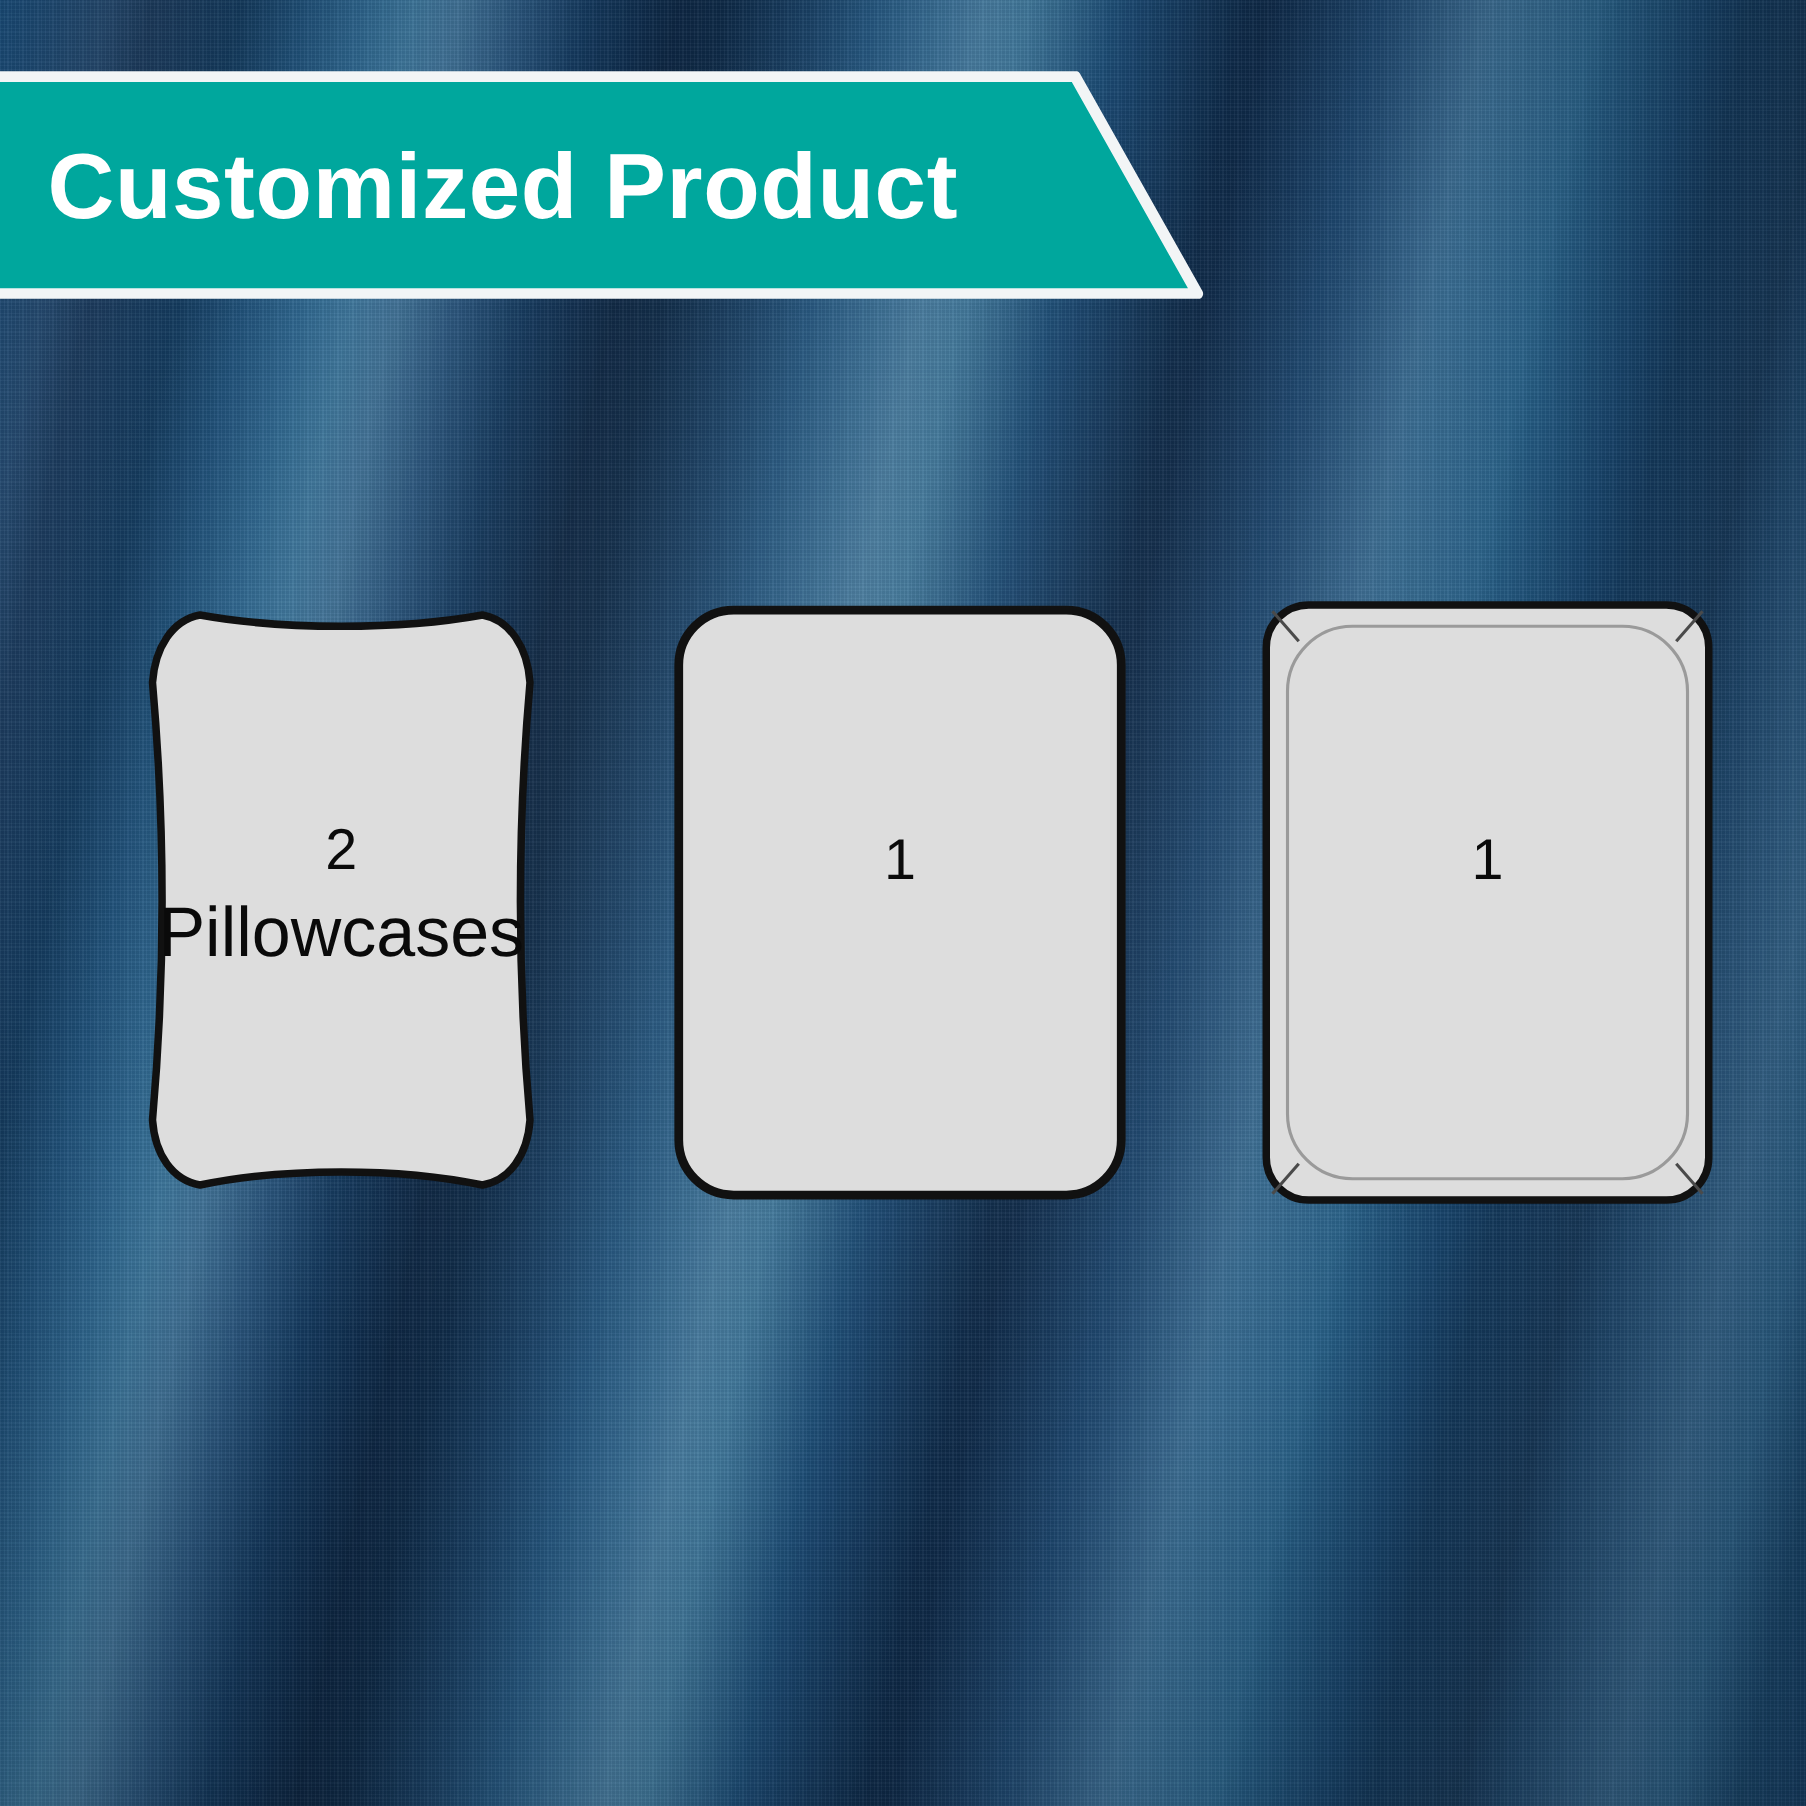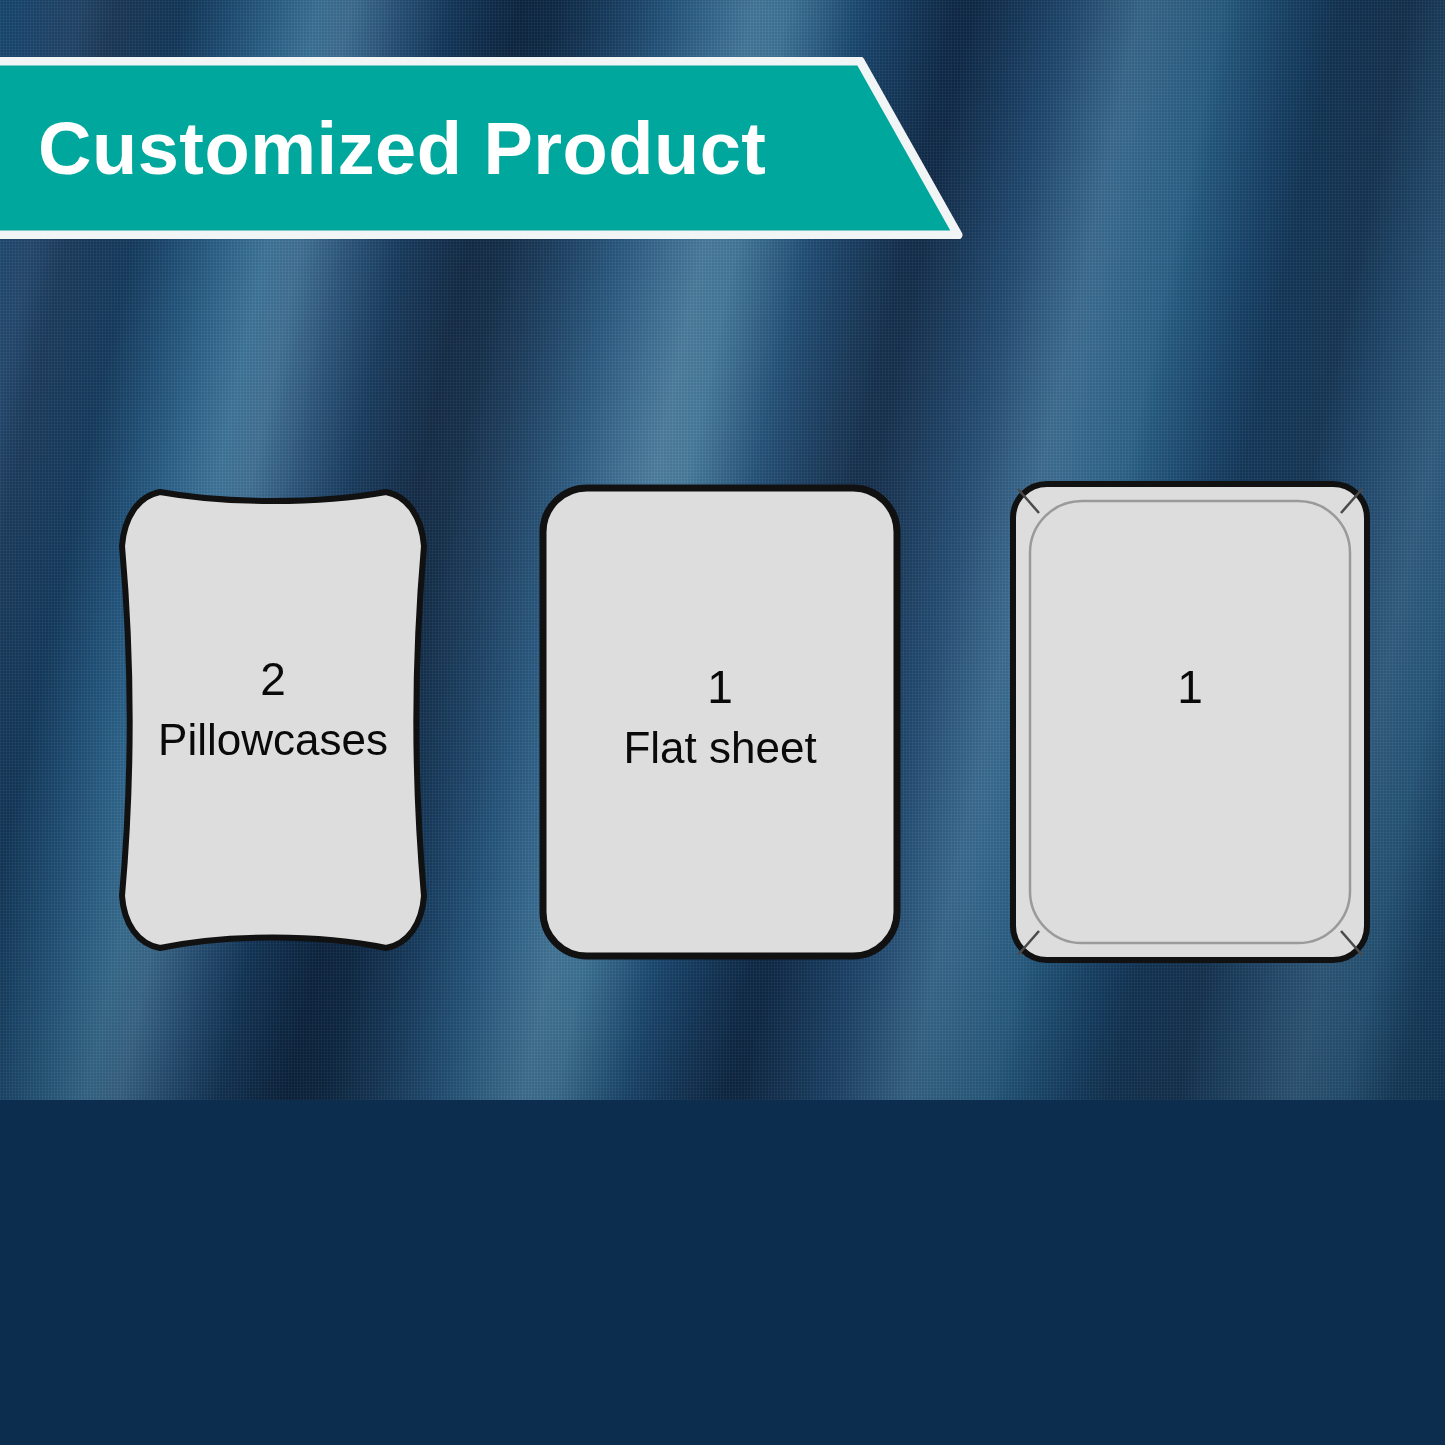--- a/index.html
+++ b/index.html
@@ -3,21 +3,21 @@
 <meta charset="utf-8">
 <style>
   html, body {
     margin: 0;
     padding: 0;
     background: #0d2d4f;
   }
   #stage {
     position: relative;
     width: 1445px;
-    height: 1100px;
+    height: 1445px;
     overflow: hidden;
     font-family: "Liberation Sans", sans-serif;
     background: #8b5cf6;
   }
 
   
   .bg-layer {
     position: absolute;
     inset: 0;
   }
@@ -151,21 +151,21 @@
     pointer-events: none;
   }
   .label .count {
     display: block;
     font-size: 46px;
     font-weight: normal;
     margin-bottom: 16px;
   }
   .label .name {
     display: block;
-    font-size: 44px;
+    font-size: 56px;
     font-weight: normal;
     white-space: nowrap;
   }
   .lbl-pillow { top: 186px; }
   .lbl-flat   { top: 194px; }
   .lbl-fitted { top: 194px; }
 </style>
 </head>
 <body>
 
@@ -202,21 +202,20 @@
         <span class="name">Pillowcases</span>
       </div>
     </div>
 
     <div class="product p-flat">
       <svg class="shape-svg" viewBox="0 0 364 500" preserveAspectRatio="none">
         <rect x="5" y="18" width="354" height="468" rx="44" ry="44" fill="#dddddd" stroke="#111111" stroke-width="7"></rect>
       </svg>
       <div class="label lbl-flat">
         <span class="count">1</span>
-        <span class="name">Flat sheet</span>
       </div>
     </div>
 
     <div class="product p-fitted">
       <svg class="shape-svg" viewBox="0 0 364 500" preserveAspectRatio="none">
         <rect x="5" y="14" width="354" height="476" rx="34" ry="34" fill="#dddddd" stroke="#111111" stroke-width="6"></rect>
         <rect x="22" y="31" width="320" height="442" rx="52" ry="52" fill="none" stroke="#9a9a9a" stroke-width="2.5"></rect>
         <line x1="10" y1="19" x2="31" y2="43" stroke="#4a4a4a" stroke-width="2.5"></line>
         <line x1="354" y1="19" x2="333" y2="43" stroke="#4a4a4a" stroke-width="2.5"></line>
         <line x1="10" y1="485" x2="31" y2="461" stroke="#4a4a4a" stroke-width="2.5"></line>

